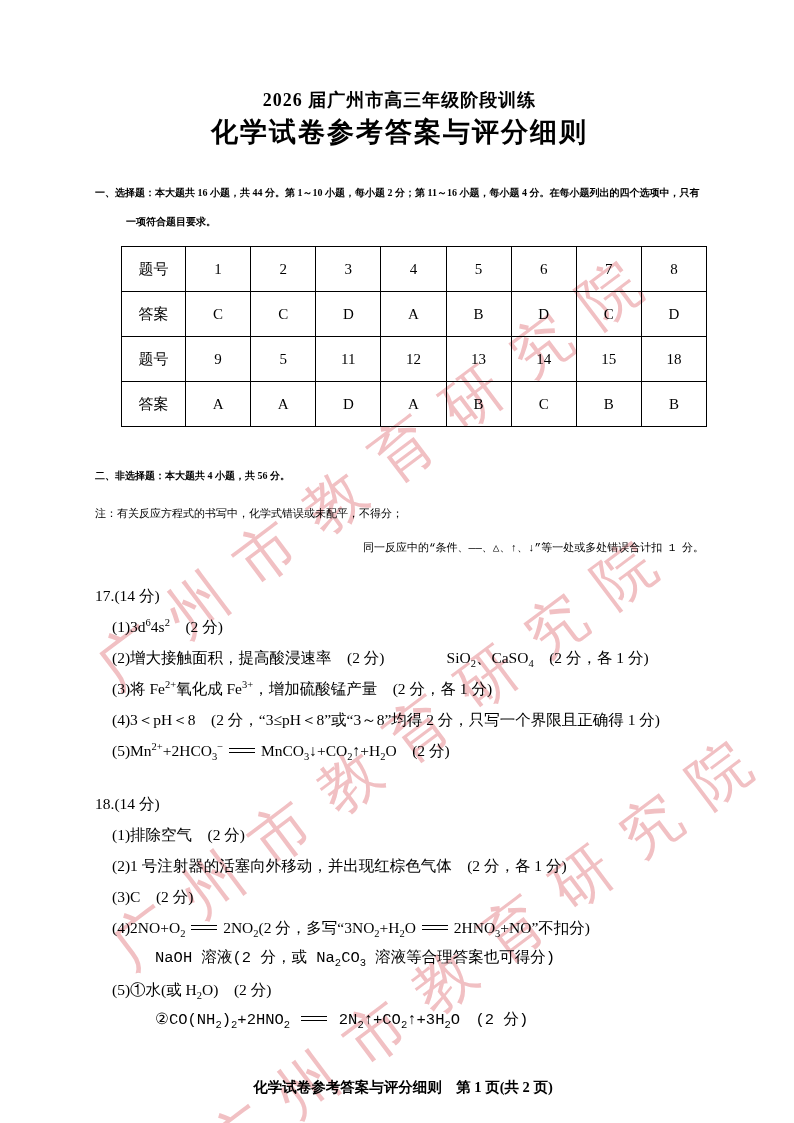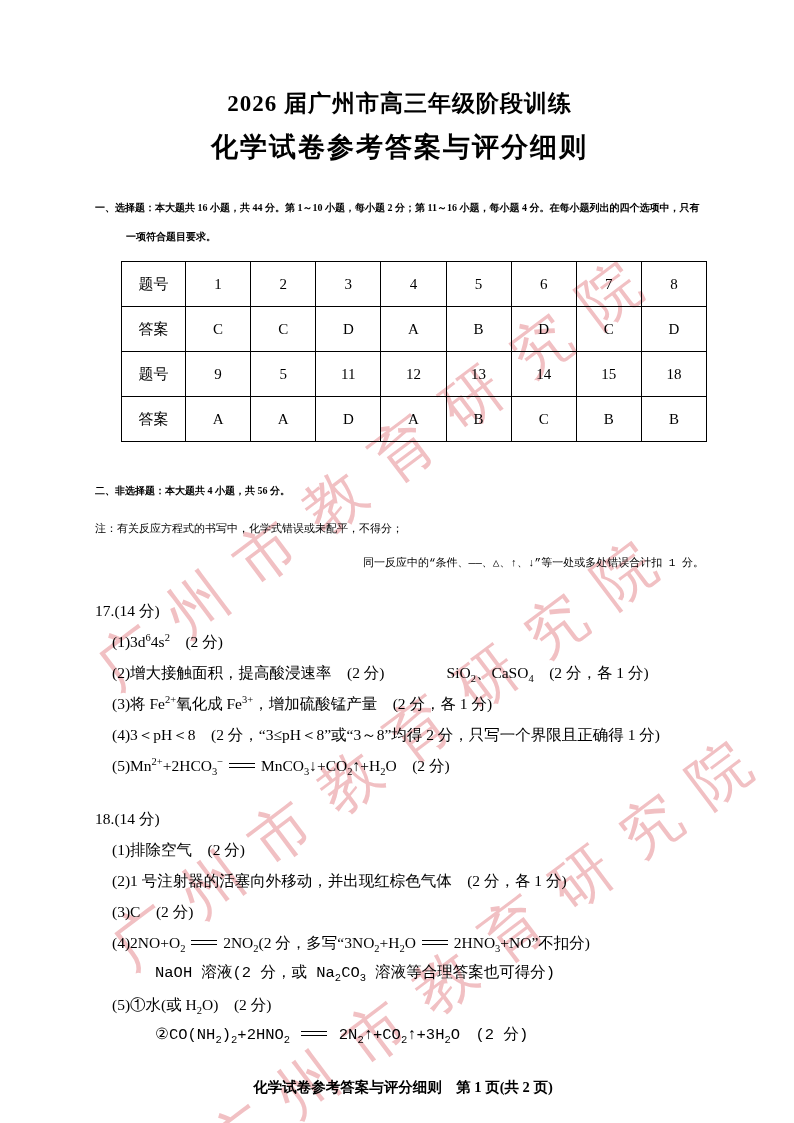--- a/index.html
+++ b/index.html
@@ -9,22 +9,22 @@
         font-family:"Liberation Serif","DejaVu Serif",serif;color:#000;}
   
   .watermark-layer{position:absolute;inset:0;z-index:0;pointer-events:none;overflow:hidden;}
   .wm{position:absolute;white-space:nowrap;font-size:60px;letter-spacing:26px;
       color:rgba(220,97,106,0.40);transform-origin:0 50%;font-weight:400;}
   .wm-a{left:105px;top:635px;transform:rotate(-37deg);}
   .wm-b{left:120px;top:915px;transform:rotate(-37deg);}
   .wm-c{left:215px;top:1115px;transform:rotate(-37deg);}
   
   .content{position:relative;z-index:1;padding:88px 90px 0 95px;}
-  .title{margin:0;text-align:center;font-size:23px;font-weight:bold;letter-spacing:1px;}
-  .subtitle{margin:10px 0 0;text-align:center;font-size:27px;font-weight:bold;letter-spacing:2px;}
+  .title{margin:0;text-align:center;font-size:18px;font-weight:bold;letter-spacing:1px;}
+  .subtitle{margin:2px 0 0;text-align:center;font-size:27px;font-weight:bold;letter-spacing:2px;}
   .sec-heading{margin:28px 0 0;font-size:10px;font-weight:bold;line-height:29px;}
   .sec2{margin-top:34px;}
   .hang{padding-left:31px;text-indent:-31px;}
   .answer-table{border-collapse:collapse;margin:10px 0 0 26px;table-layout:fixed;width:586px;border-radius:18px;}
   .answer-table td{border:1px solid #000;height:45px;text-align:center;vertical-align:middle;
                    font-size:15px;padding:0;background:transparent;}
   .c-label{width:64px;}
   .note{margin:10px 0 0;font-size:11px;line-height:29px;font-family:Liberation Mono, monospace;}
   .note-indent{margin:5px 0 0 31px;text-align:right;}
   .q-number{margin:18px 0 0;font-size:15.5px;line-height:29px;}

